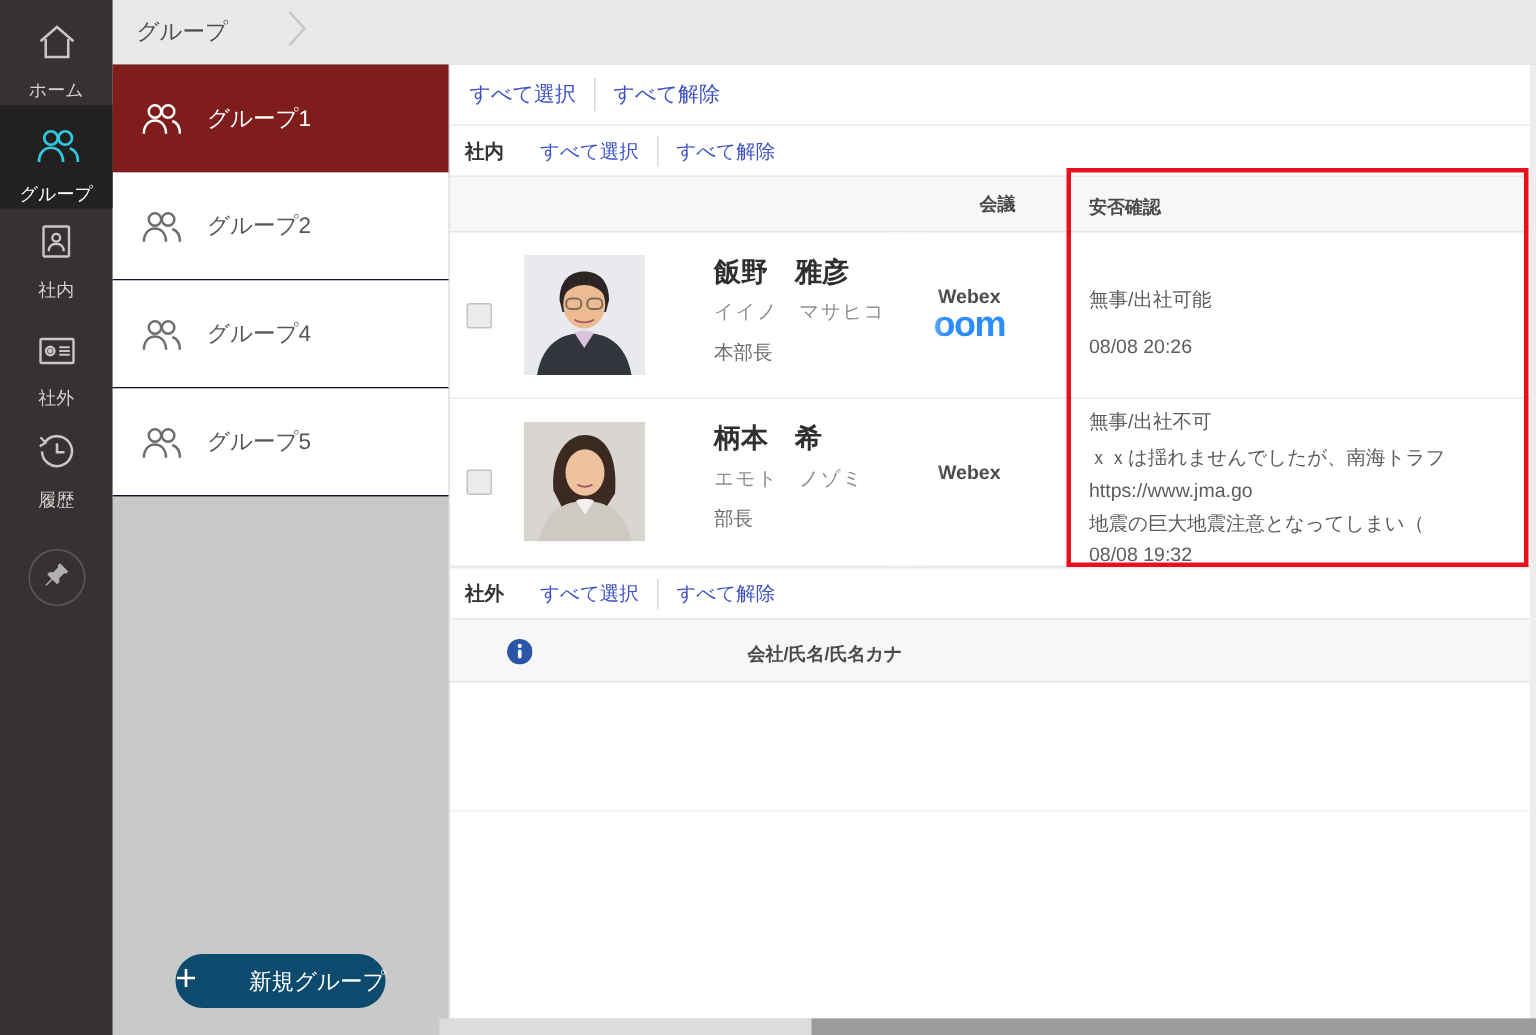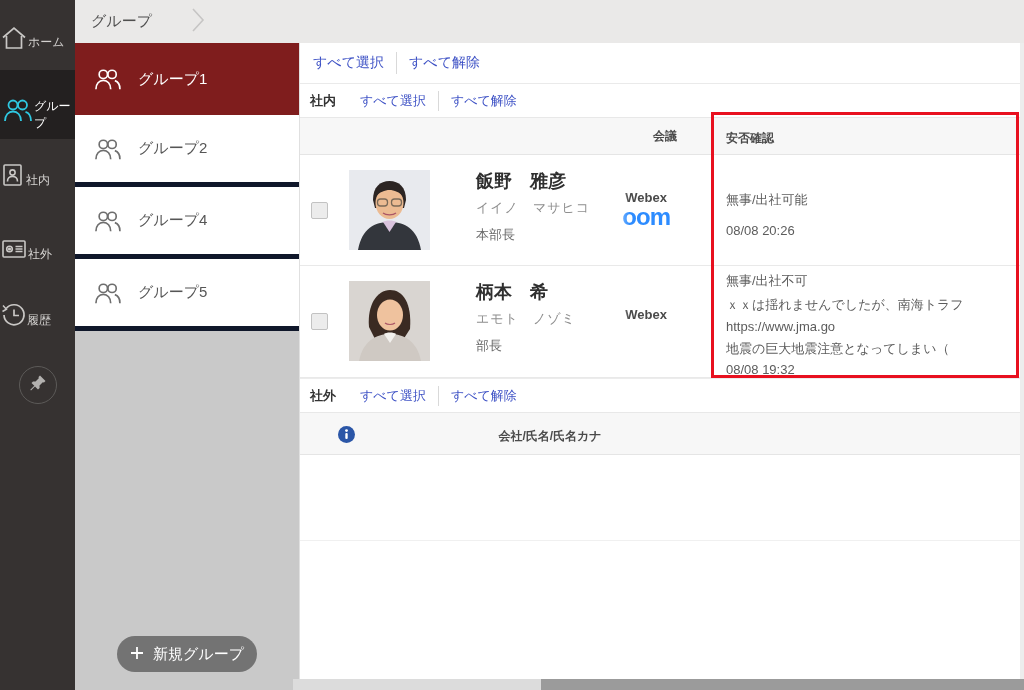--- a/index.html
+++ b/index.html
@@ -2,47 +2,47 @@
 <html><head>
 <meta charset="utf-8">
 <style>
   * { margin:0; padding:0; box-sizing:border-box; }
   html,body { width:1024px; height:690px; }
   body { font-family:"Liberation Sans","DejaVu Sans",sans-serif; background:#c9c9c9; }
   #app { position:relative; width:1024px; height:690px; overflow:hidden; background:#c9c9c9; }
 
   
   .sidebar { position:absolute; left:0; top:0; width:75px; height:690px; background:#363231; z-index:5; }
-  .side-item { position:absolute; left:0; width:75px; display:flex; flex-direction:row; align-items:center; color:#d4d2d0; cursor:pointer; }
+  .side-item { position:absolute; left:0; width:75px; display:flex; flex-direction:column; align-items:center; color:#d4d2d0; cursor:pointer; }
   .side-item svg { stroke:#c9c7c5; }
   .side-item .side-label { font-size:12px; margin-top:6px; color:#d4d2d0; }
   .side-item.active { background:#232020; }
   .side-item.active svg { stroke:#2fc9e2; }
   .side-item.active .side-label { color:#ffffff; }
   .si-home { top:12px; height:52px; padding-top:3px; }
   .si-group { top:70px; height:69px; padding-top:14px; }
   .si-internal { top:148px; height:58px; }
   .si-external { top:222px; height:58px; }
   .si-history { top:288px; height:58px; }
   .pin-btn { position:absolute; left:19px; top:366px; width:38px; height:38px; border:1px solid #5c5a58; border-radius:50%; display:flex; align-items:center; justify-content:center; cursor:pointer; }
 
   
   .topbar { position:absolute; left:75px; top:0; width:949px; height:43px; background:#eae9e8; display:flex; align-items:center; z-index:3; }
   .crumb-label { font-size:15px; color:#4f4f4f; margin-left:16px; }
   .crumb-chevron { margin-left:38px; }
 
   
   .group-panel { position:absolute; left:75px; top:43px; width:224px; height:647px; background:#c9c9c9; z-index:4; }
-  .group-row { height:72px; background:#ffffff; border-bottom:5px solid #0f172a; display:flex; align-items:center; cursor:pointer; }
+  .group-row { height:72px; background:#ffffff; border-bottom:1px solid #0f172a; display:flex; align-items:center; cursor:pointer; }
   .group-row svg { stroke:#6e6e6e; margin-left:16px; }
   .group-row .group-label { font-size:15px; color:#565656; margin-left:15px; }
   .group-row.selected { background:#7f1d1d; border-bottom:none; }
   .group-row.selected svg { stroke:#ffffff; }
   .group-row.selected .group-label { color:#ffffff; }
-  .new-group-btn { position:absolute; left:42px; bottom:18px; width:140px; height:36px; background:#737373; border:none; border-radius:18px; color:#fff; font-size:15px; display:flex; align-items:center; justify-content:center; gap:9px; cursor:pointer; font-family:inherit; }
+  .new-group-btn { position:absolute; left:42px; bottom:18px; width:140px; height:36px; background:#0c4a6e; border:none; border-radius:18px; color:#fff; font-size:15px; display:flex; align-items:center; justify-content:space-between; gap:9px; cursor:pointer; font-family:inherit; }
 
   
   .main { position:absolute; left:299px; top:43px; width:721px; height:636px; background:#ffffff; border-left:1px solid #e0e0e0; z-index:2;padding-left:8px; }
   .link { color:#3d51c5; font-size:14px; cursor:pointer; text-decoration:none; }
   .link.sm { font-size:13px; }
   .vdiv { width:1px; height:22px; background:#d9d9d9; margin:0 12px; }
   .row-a { position:absolute; left:0; top:0; width:100%; height:41px; display:flex; align-items:center; padding-left:13px; border-bottom:1px solid #eaeaea; }
   .row-b { position:absolute; left:0; top:41px; width:100%; height:33px; display:flex; align-items:center; padding-left:10px; }
   .row-c { position:absolute; left:0; top:335px; width:100%; height:34px; display:flex; align-items:center; padding-left:10px; border-top:1px solid #ececec; }
   .sec-title { font-size:13px; font-weight:bold; color:#333; margin-right:24px; }

